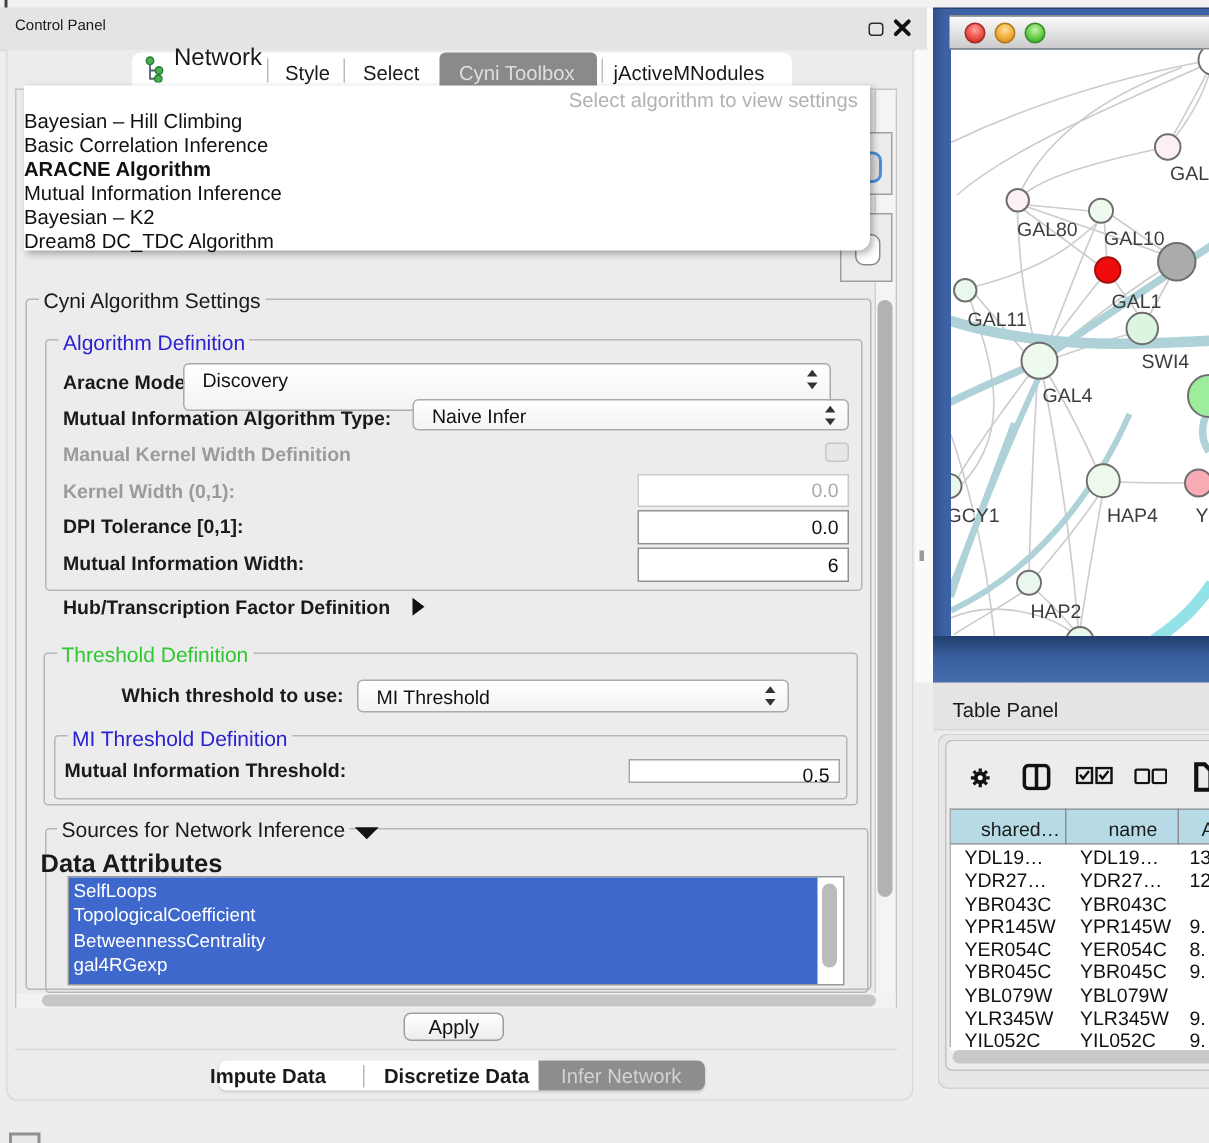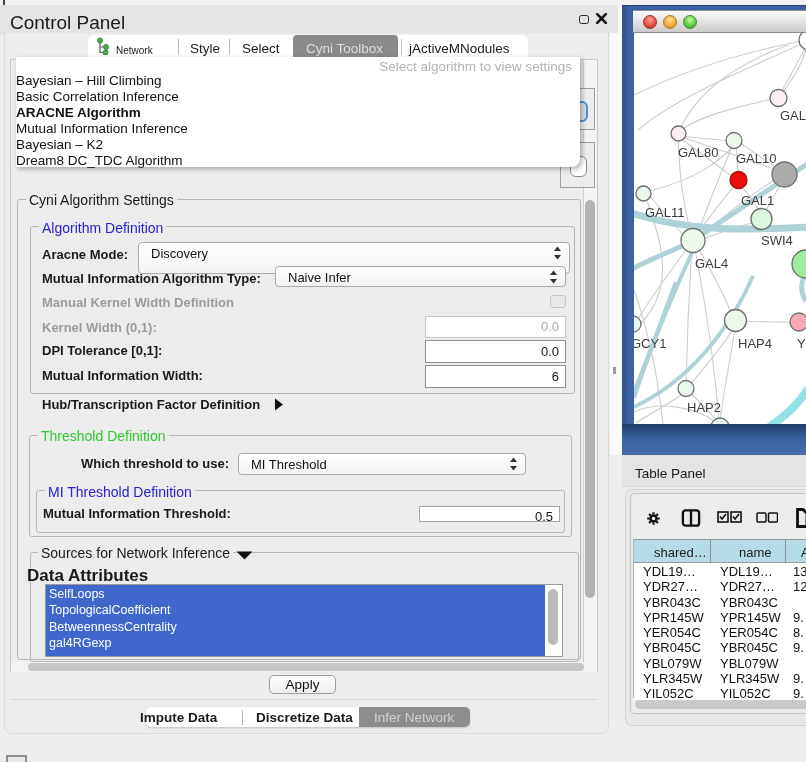--- a/index.html
+++ b/index.html
@@ -13,40 +13,40 @@
 .field{position:absolute;background:#fff;border:1px solid #919191;box-sizing:border-box;font-size:13px;color:#111;text-align:right}
 .gbox{position:absolute;border:1px solid #b6b6b6;border-radius:3px}
 .glab{position:absolute;background:#ececec;padding:0 3px;font-size:14px;white-space:nowrap}
 </style></head>
 <body>
 
 <div class="abs" style="left:0;top:0;width:806px;height:5px;background:#f2f2f2"></div>
 <div class="abs" style="left:3px;top:0;width:2px;height:6px;background:#444"></div>
 
 <div class="abs" style="left:0;top:5px;width:620px;height:28px;background:#e4e4e4;border-bottom:1px solid #d6d6d6"></div>
-<div class="abs r13" style="left:10px;top:12px;font-size:19px">Control Panel</div>
+<div class="abs r13" style="left:10px;top:12px;font-size:10px">Control Panel</div>
 
 <div class="abs" style="left:579px;top:15px;width:8px;height:7px;border:1.5px solid #2c2c2c;border-radius:2.5px"></div>
 <svg class="abs" style="left:595px;top:12px" width="13" height="13" viewBox="0 0 13 13">
     <path d="M2.2 2.2 L10.8 10.8 M10.8 2.2 L2.2 10.8" stroke="#111" stroke-width="2.6" stroke-linecap="round"></path>
   </svg>
 
 <div class="abs" style="left:618px;top:5px;width:5px;height:28px;background:#fafafa"></div>
 <div class="abs" style="left:610px;top:33px;width:13px;height:422px;background:#fafafa"></div>
 
 <div class="abs" style="left:4px;top:33px;width:605px;height:701px;background:#ececec;border:1px solid #dadada;border-top:none;border-radius:0 0 8px 8px;box-sizing:border-box"></div>
 
 <div class="abs" style="left:88px;top:35px;width:440px;height:23px;background:#fff;border-radius:6px 6px 0 0"></div>
 <svg class="abs" style="left:96px;top:37px" width="14" height="18" viewBox="0 0 14 18">
 <path d="M4 4 V16 M4 10 H9 M4 15.5 H8" stroke="#555e6e" stroke-width="1.2" fill="none"></path>
 <circle cx="4" cy="3.5" r="2.5" fill="#44b04e" stroke="#2b7a33" stroke-width="0.9"></circle>
 <circle cx="10" cy="10" r="2.5" fill="#44b04e" stroke="#2b7a33" stroke-width="0.9"></circle>
 <circle cx="9.5" cy="15.5" r="2.5" fill="#44b04e" stroke="#2b7a33" stroke-width="0.9"></circle>
 </svg>
-<div class="abs r13" style="left:116px;top:45px;font-size:10px">Network</div>
+<div class="abs r13" style="left:116px;top:30px;font-size:16px">Network</div>
 <div class="abs" style="left:178px;top:39px;width:1px;height:16px;background:#b9b9b9"></div>
 <div class="abs r13" style="left:190px;top:41px;font-size:13.5px">Style</div>
 <div class="abs" style="left:229px;top:39px;width:1px;height:16px;background:#b9b9b9"></div>
 <div class="abs r13" style="left:242px;top:41px;font-size:13.5px">Select</div>
 <div class="abs" style="left:293px;top:35px;width:105px;height:23px;background:#8a8a8a;border-radius:4px 4px 0 0"></div>
 <div class="abs" style="left:306px;top:41px;font-size:13.5px;color:#dedede">Cyni Toolbox</div>
 <div class="abs" style="left:401px;top:39px;width:1px;height:16px;background:#c2c2c2"></div>
 <div class="abs r13" style="left:409px;top:41px;font-size:13.5px">jActiveMNodules</div>
 
 <div class="abs" style="left:10px;top:59px;width:588px;height:613px;border:1px solid #c6c6c6;box-sizing:border-box;background:#ececec"></div>
@@ -62,21 +62,21 @@
 <div class="abs" style="left:16px;top:57px;width:564px;height:110px;background:#fff;border-radius:0 0 8px 0;box-shadow:2px 2px 5px rgba(0,0,0,0.30)"></div>
 <div class="abs" style="left:16px;top:59px;width:556px;height:15px;font-size:13.5px;color:#b2b2b2;text-align:right">Select algorithm to view settings</div>
 <div class="abs" style="left:16px;top:73px;font-size:13.5px;color:#111;line-height:15.9px">Bayesian – Hill Climbing<br>Basic Correlation Inference<br><b>ARACNE Algorithm</b><br>Mutual Information Inference<br>Bayesian – K2<br>Dream8 DC_TDC Algorithm</div>
 
 <div class="gbox" style="left:17px;top:199px;width:562px;height:459px"></div>
 <div class="glab r13" style="left:26px;top:192px">Cyni Algorithm Settings</div>
 
 <div class="gbox" style="left:30px;top:226px;width:543px;height:166px"></div>
 <div class="glab" style="left:39px;top:220px;color:#2a22cf">Algorithm Definition</div>
 <div class="abs b13" style="left:42px;top:247px">Aracne Mode:</div>
-<div class="combo" style="left:138px;top:242px;width:432px;height:32px">
+<div class="combo" style="left:122px;top:242px;width:432px;height:32px">
     <span class="txt">Discovery</span>
 <svg class="spin" viewBox="0 0 9 14">
       <path d="M4.5 0.5 L8 5 L1 5 Z" fill="#333"></path>
       <path d="M4.5 13.5 L8 9 L1 9 Z" fill="#333"></path>
     </svg>
   </div>
 <div class="abs b13" style="left:42px;top:271px">Mutual Information Algorithm Type:</div>
 <div class="combo" style="left:275px;top:266px;width:291px;height:21px">
     <span class="txt">Naive Infer</span>
 <svg class="spin" viewBox="0 0 9 14">

